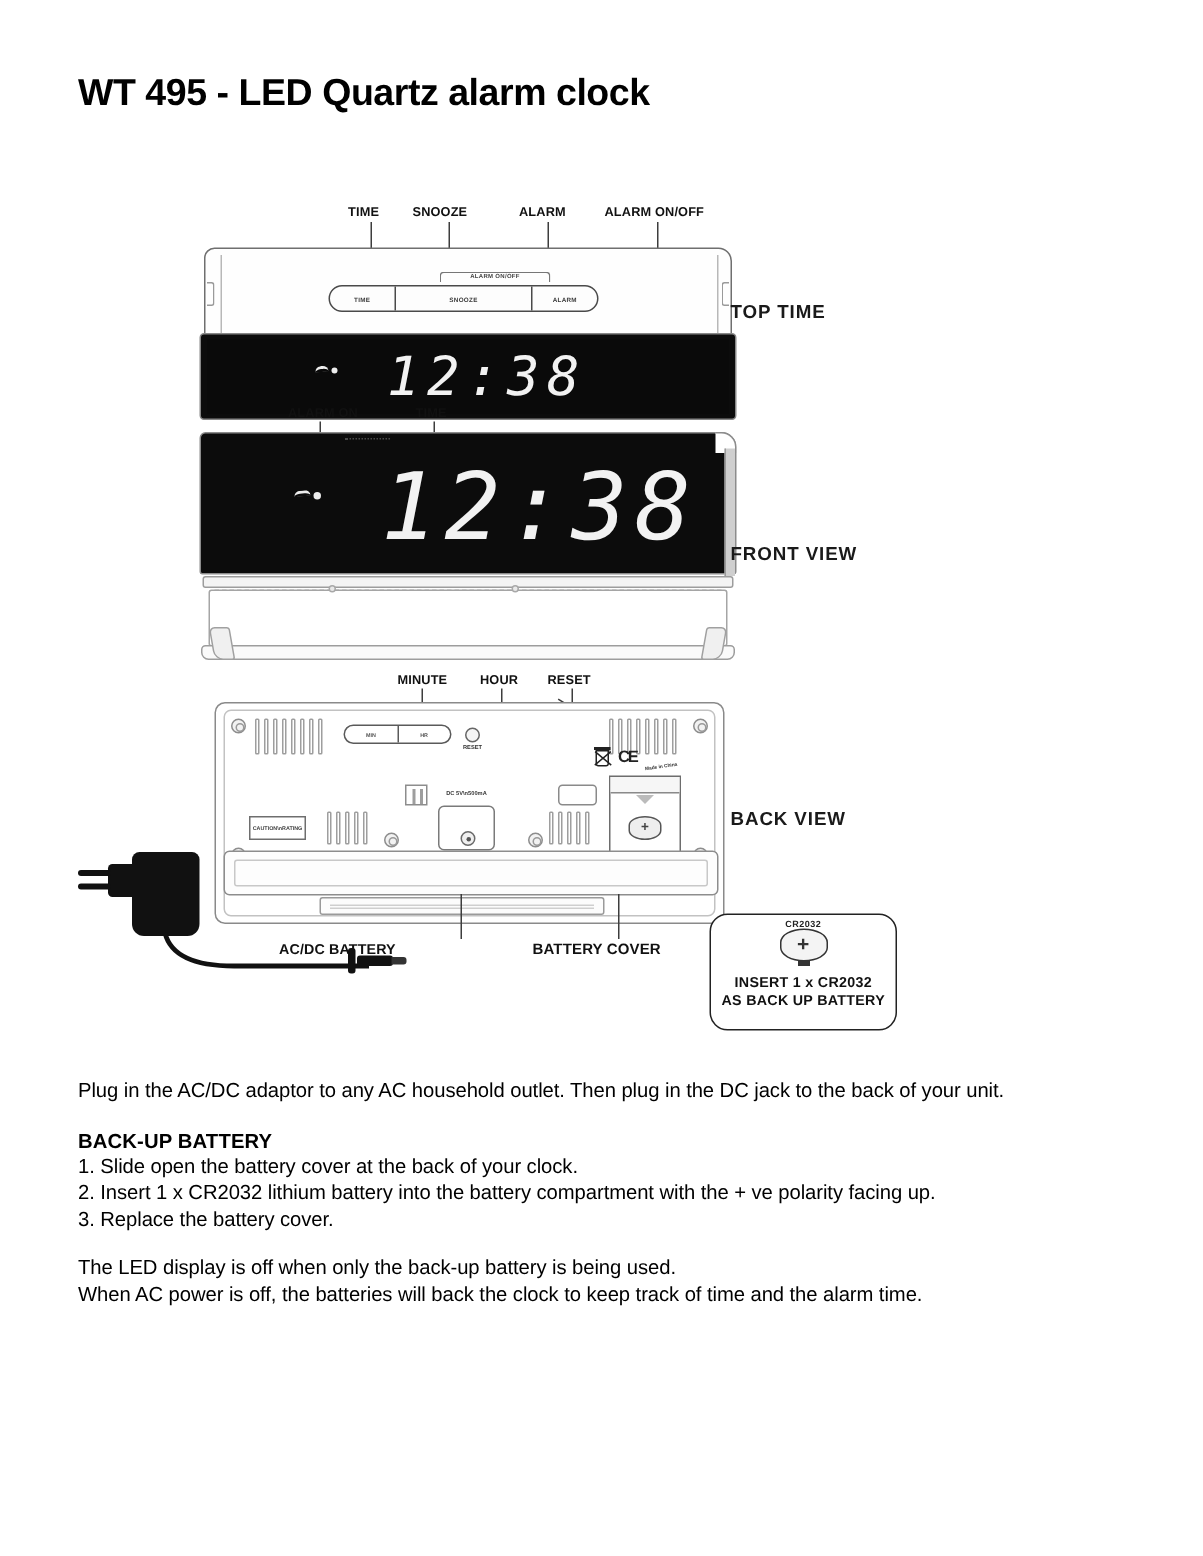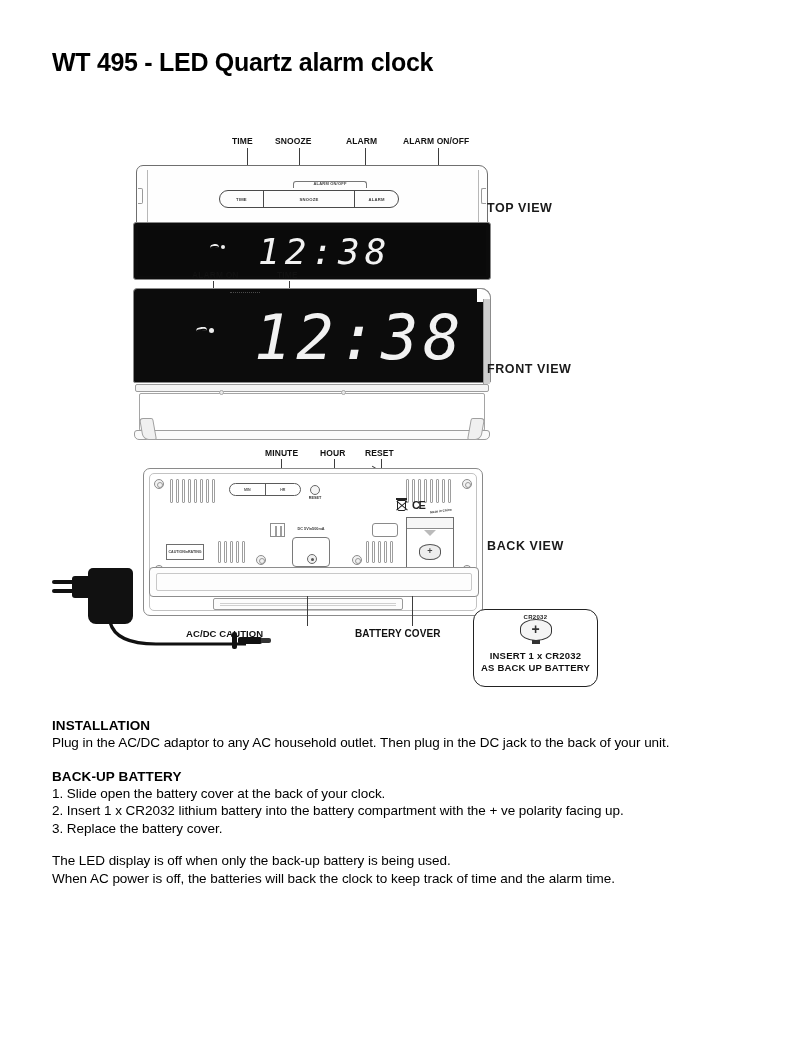--- a/index.html
+++ b/index.html
@@ -555,45 +555,44 @@
       <div class="ad-cable">
         <svg width="142" height="26" viewBox="0 0 142 26">
           <path d="M2 2 C 6 18, 24 24, 48 24 L 138 24" fill="none" stroke="#111" stroke-width="3.2"></path>
         </svg>
       </div>
       <div class="ad-plugring"></div>
       <div class="ad-plug"></div>
       <div class="ad-plugtip"></div>
     </div>
 
-    <div class="callout" style="left:186px; top:500px; font-size:9.5px;">AC/DC CAUTION</div>
+    <div class="callout" style="left:186px; top:500px; font-size:9.5px;">AC/DC BATTERY</div>
     <div class="callout" style="left:355px; top:500px; font-size:10px;">BATTERY COVER</div>
     <div class="lead lead-v" style="left:412px; top:468px; height:30px;"></div>
     <div class="lead lead-v" style="left:307px; top:468px; height:30px;"></div>
 
-    <div class="fig-label" style="left:487px; top:73px;">TOP VIEW</div>
+    <div class="fig-label" style="left:487px; top:73px;">TOP TIME</div>
     <div class="fig-label" style="left:487px; top:234px;">FRONT VIEW</div>
     <div class="fig-label" style="left:487px; top:411px;">BACK VIEW</div>
 
     <div class="batt-note">
       <div class="batt-note-cap">CR2032</div>
       <div class="batt-note-cell"></div>
       <div class="batt-note-tab"></div>
       <div class="batt-note-text">
         <div>INSERT 1 x CR2032</div>
         <div>AS BACK UP BATTERY</div>
       </div>
     </div>
 
   </div>
 
   <div class="body-text">
 
     <div>
-      <p class="sec-head">INSTALLATION</p>
       <p class="sec-para">Plug in the AC/DC adaptor to any AC household outlet. Then plug in the DC jack to the back of your unit.</p>
     </div>
 
     <div class="sec-gap"></div>
 
     <div>
       <p class="sec-head">BACK-UP BATTERY</p>
       <p class="sec-para">1. Slide open the battery cover at the back of your clock.</p>
       <p class="sec-para">2. Insert 1 x CR2032 lithium battery into the battery compartment with the + ve polarity facing up.</p>
       <p class="sec-para">3. Replace the battery cover.</p>

